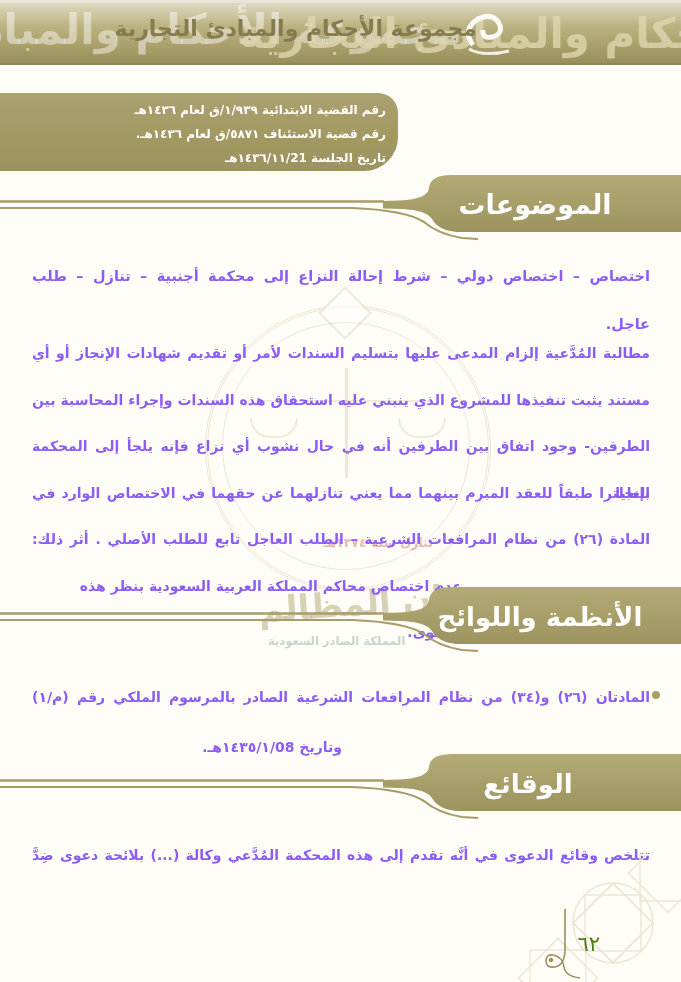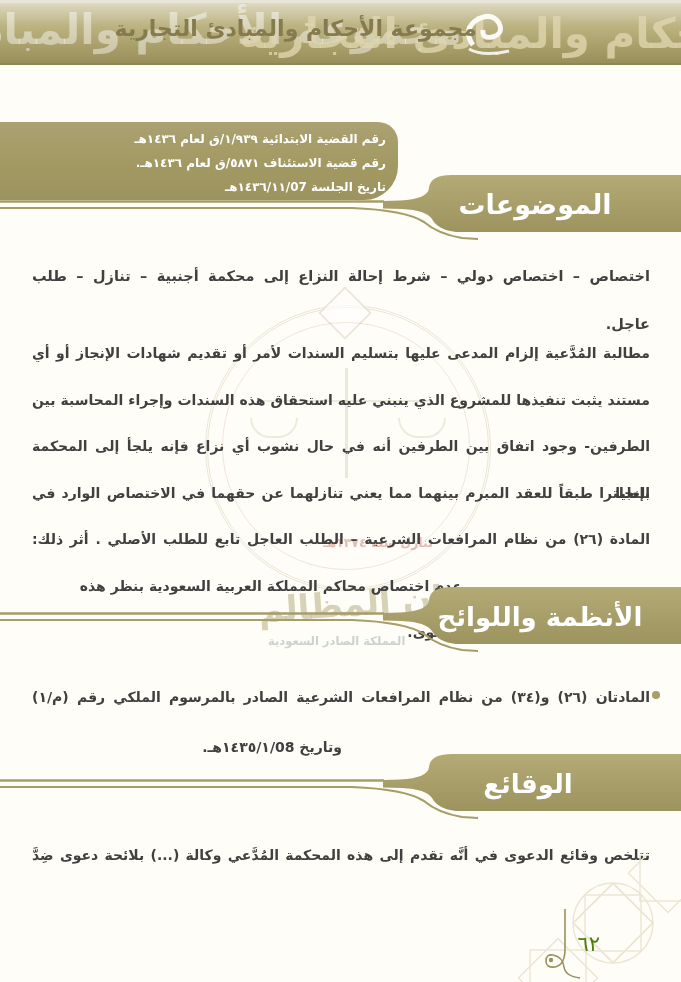--- a/index.html
+++ b/index.html
@@ -22,32 +22,32 @@
     position:absolute;right:204px;top:13px;font-weight:700;font-size:22px;
     color:#857b4e;white-space:nowrap;direction:rtl;
   }
   .header-swash{position:absolute;right:168px;top:6px;}
 
   
   .case-box{
     position:absolute;top:93px;left:0;width:398px;height:78px;
     background:linear-gradient(180deg,#aba172 0%,#a29962 55%,#9c9360 100%);
     border-radius:0 20px 34px 0;
-    padding:5px 12px 8px 0;box-sizing:border-box;margin-top:29px;
+    padding:5px 12px 8px 0;box-sizing:border-box;
   }
   .case-line{direction:rtl;text-align:right;font-weight:700;font-size:12px;color:#ffffff;line-height:24px;white-space:nowrap;}
 
   
   .band{position:absolute;left:0;width:623px;height:75px;}
 
   
   .textcol{position:absolute;left:32px;width:618px;direction:rtl;color:#1c1c1c;}
   .bline{
     font-weight:700;font-size:14px;line-height:46.5px;height:46.5px;
-    text-align:justify;text-align-last:justify;color:#404040;
+    text-align:justify;text-align-last:justify;color:#8b5cf6;
   }
   .bline.plain{text-align:center;text-align-last:right;}
   .bline.indent-a{margin-right:188px;text-align:right;text-align-last:right;}
   .bline.indent-b{margin-right:308px;text-align:right;text-align-last:right;}
   .bullet-dot{position:absolute;right:-10px;top:19px;width:8px;height:8px;border-radius:50%;background:#a89e67;}
 
   
   .seal{position:absolute;left:205px;top:305px;width:280px;height:280px;border-radius:50%;
         border:3px double rgba(190,180,140,0.32);pointer-events:none;}
   .seal-inner{position:absolute;left:14px;top:14px;width:246px;height:246px;border-radius:50%;
@@ -83,21 +83,21 @@
     <svg class="header-swash" width="52" height="50" viewBox="0 0 52 50">
       <path d="M12,36 Q2,22 14,12 Q30,2 38,14 Q43,25 31,28 Q21,30 22,21" stroke="#ffffff" stroke-width="5" fill="none" opacity="0.92"></path>
       <path d="M8,40 Q22,48 48,42" stroke="#ffffff" stroke-width="3" fill="none" opacity="0.85"></path>
     </svg>
     <span class="header-title">مجموعة الأحكام والمبادئ التجارية</span>
   </div>
 
   <div class="case-box">
     <div class="case-line">رقم القضية الابتدائية ١/٩٣٩/ق لعام ١٤٣٦هـ</div>
     <div class="case-line">رقم قضية الاستئناف ٥٨٧١/ق لعام ١٤٣٦هـ.</div>
-    <div class="case-line">تاريخ الجلسة ١٤٣٦/١١/07هـ</div>
+    <div class="case-line">تاريخ الجلسة ١٤٣٦/١١/21هـ</div>
   </div>
 
   <div class="seal">
     <div class="seal-chevron"></div>
     <div class="seal-inner"></div>
     <div class="seal-palm"></div>
     <div class="seal-beam"></div>
     <div class="seal-pan l"></div>
     <div class="seal-pan r"></div>
   </div>

